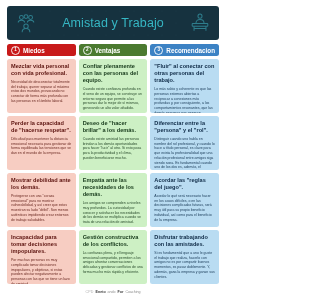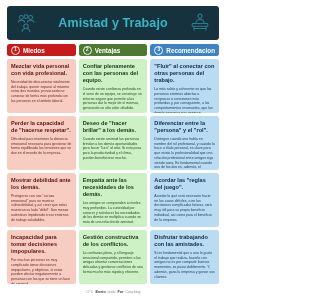--- a/index.html
+++ b/index.html
@@ -30,21 +30,21 @@
     background: #16323f;
     border-radius: 3px;
     display: flex;
     align-items: center;
     justify-content: center;
     flex: 0 0 auto;
   }
   .banner-title {
     color: #36b7c4;
     font-size: 12.5px;
-    font-weight: bold;
+    font-weight: normal;
     letter-spacing: 0.1px;
     text-align: left;
     line-height: 1;
   }
   .banner-icon {
     position: absolute;
     top: 50%;
     transform: translateY(-50%);
     width: 22px;
     height: 22px;

